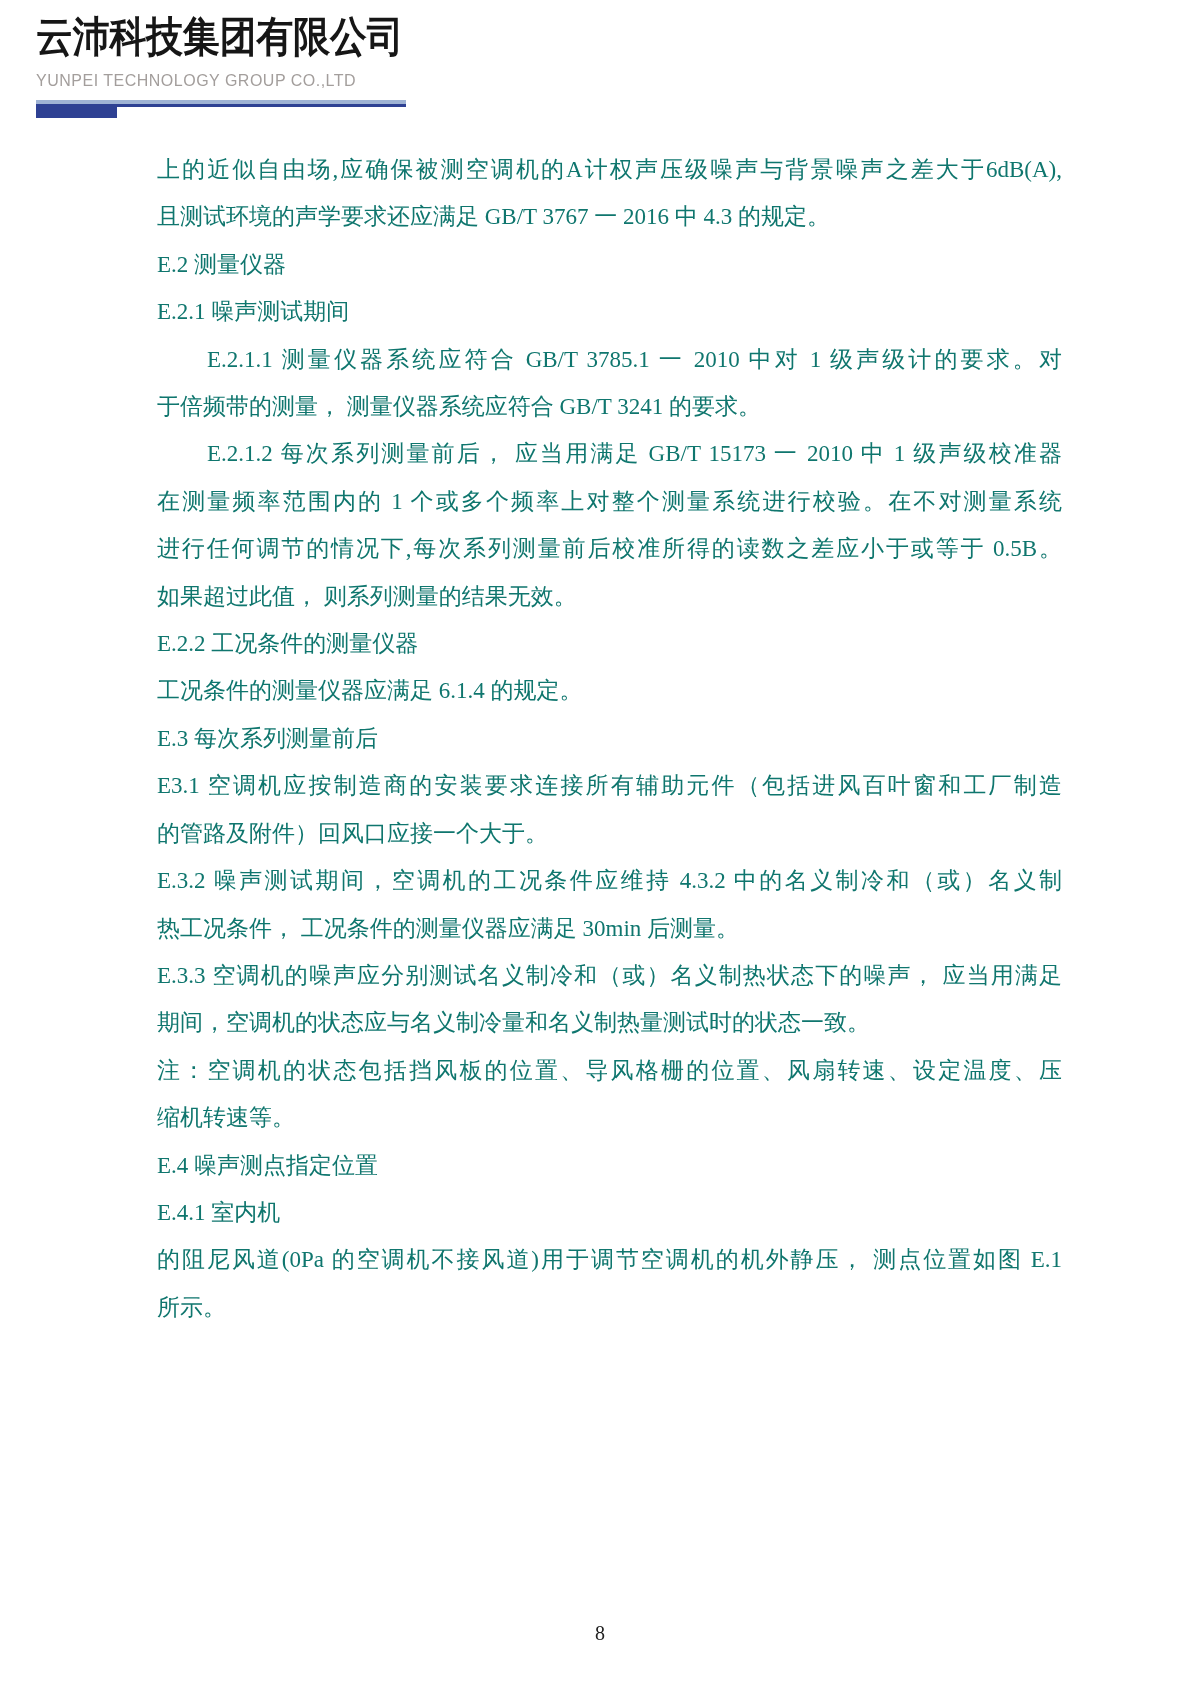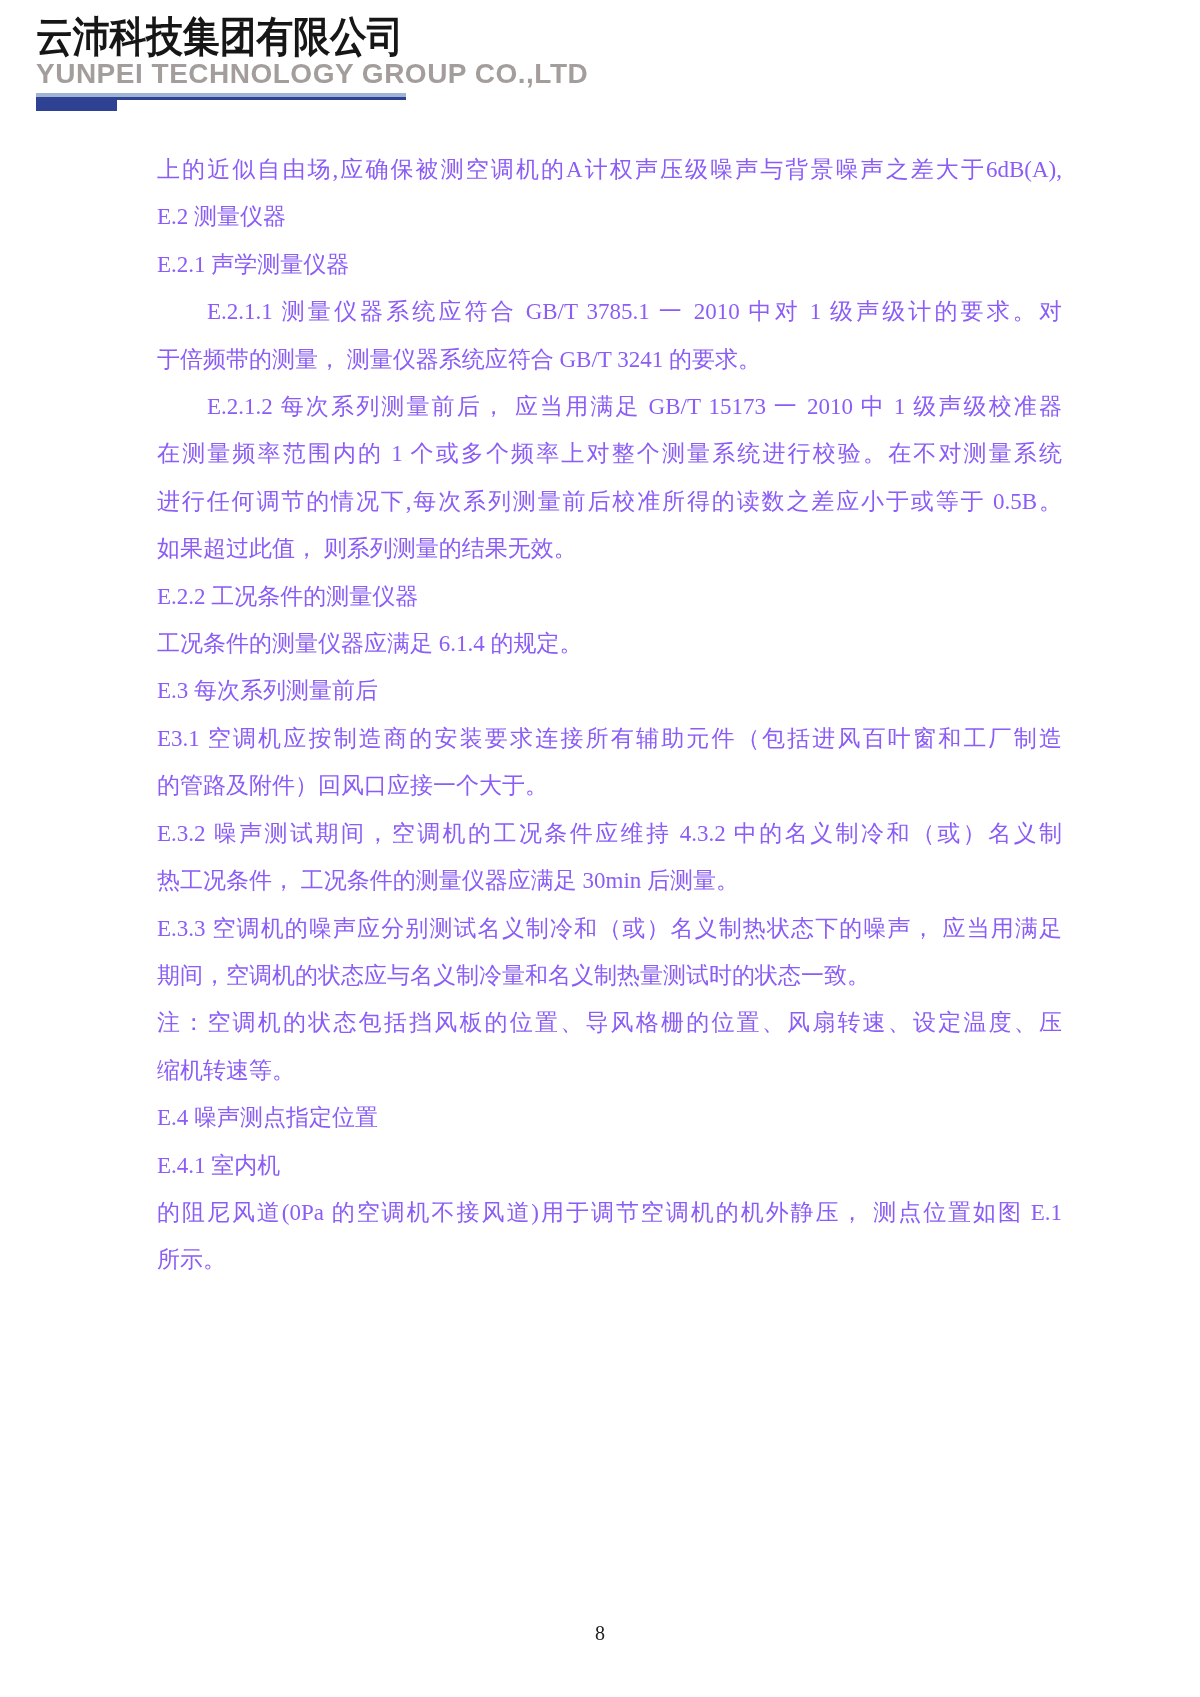--- a/index.html
+++ b/index.html
@@ -25,26 +25,26 @@
     font-size: 42px;
     line-height: 46px;
     color: #161616;
     white-space: nowrap;
     transform: scaleX(0.875);
     transform-origin: left center;
     letter-spacing: 0;
   }
   .logo-en {
     font-family: "Liberation Sans", sans-serif;
-    font-weight: 700;
-    font-size: 28px;
+    font-weight: 400;
+    font-size: 16px;
     line-height: 22px;
     color: #a39e9c;
     letter-spacing: 0.5px;
-    margin-top: 3px;
+    margin-top: 10px;
     white-space: nowrap;
   }
   .header-rule {
     position: relative;
     width: 370px;
     height: 18px;
     margin-top: 8px;
   }
   .rule-light {
     position: absolute; left: 0; top: 0;
@@ -63,21 +63,21 @@
   }
 
   
   .doc-body {
     position: absolute;
     left: 157px;
     top: 146px;
     width: 905px;
     font-size: 23px;
     line-height: 47.4px;
-    color: #8b5cf6;
+    color: #0f766e;
   }
   .line { min-height: 47.4px; }
   .line.justify {
     text-align: justify;
     text-align-last: justify;
   }
   .line.indent { text-indent: 50px; }
 
   
   .page-number {
@@ -99,22 +99,23 @@
     <div class="logo-en" style="color: rgb(163, 158, 156);">YUNPEI TECHNOLOGY GROUP CO.,LTD</div>
     <div class="header-rule">
       <div class="rule-light" style="background: rgb(159, 179, 212);"></div>
       <div class="rule-dark-thin" style="background: rgb(46, 65, 147);"></div>
       <div class="rule-dark-block" style="background: rgb(46, 65, 147);"></div>
     </div>
   </div>
 
   <div class="doc-body">
       <div class="line justify">上的近似自由场,应确保被测空调机的A计权声压级噪声与背景噪声之差大于6dB(A),</div>
+      <div class="line">且测试环境的声学要求还应满足 GB/T 3767 一 2016 中 4.3 的规定。</div>
       <div class="line">E.2 测量仪器</div>
-      <div class="line">E.2.1 声学测量仪器</div>
+      <div class="line">E.2.1 噪声测试期间</div>
       <div class="line justify indent">E.2.1.1 测量仪器系统应符合 GB/T 3785.1 一 2010 中对 1 级声级计的要求。对</div>
       <div class="line">于倍频带的测量， 测量仪器系统应符合 GB/T 3241 的要求。</div>
       <div class="line justify indent">E.2.1.2 每次系列测量前后， 应当用满足 GB/T 15173 一 2010 中 1 级声级校准器</div>
       <div class="line justify">在测量频率范围内的 1 个或多个频率上对整个测量系统进行校验。在不对测量系统</div>
       <div class="line justify">进行任何调节的情况下,每次系列测量前后校准所得的读数之差应小于或等于 0.5B。</div>
       <div class="line">如果超过此值， 则系列测量的结果无效。</div>
       <div class="line">E.2.2 工况条件的测量仪器</div>
       <div class="line">工况条件的测量仪器应满足 6.1.4 的规定。</div>
       <div class="line">E.3 每次系列测量前后</div>
       <div class="line justify">E3.1 空调机应按制造商的安装要求连接所有辅助元件（包括进风百叶窗和工厂制造</div>

